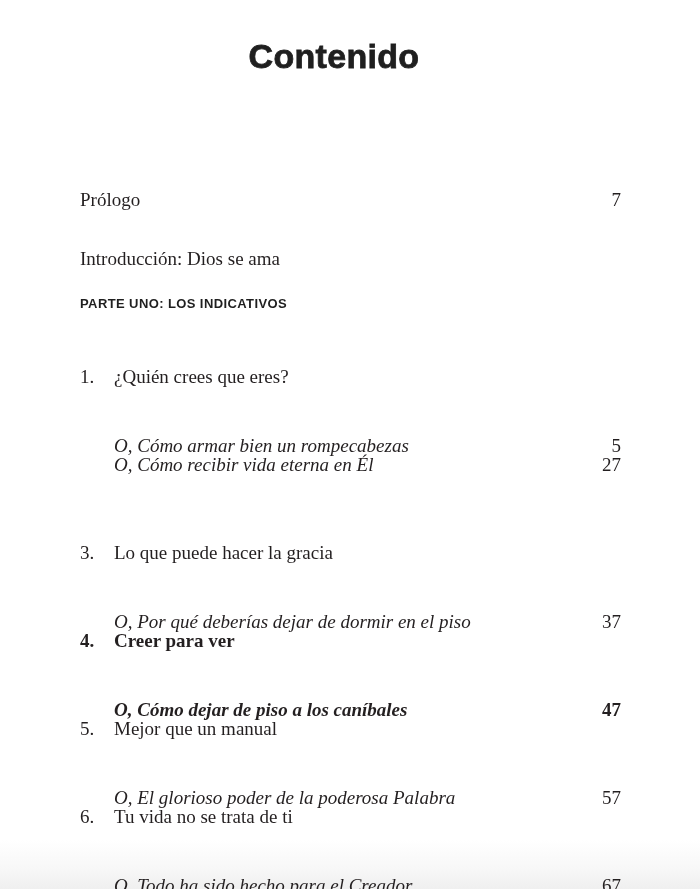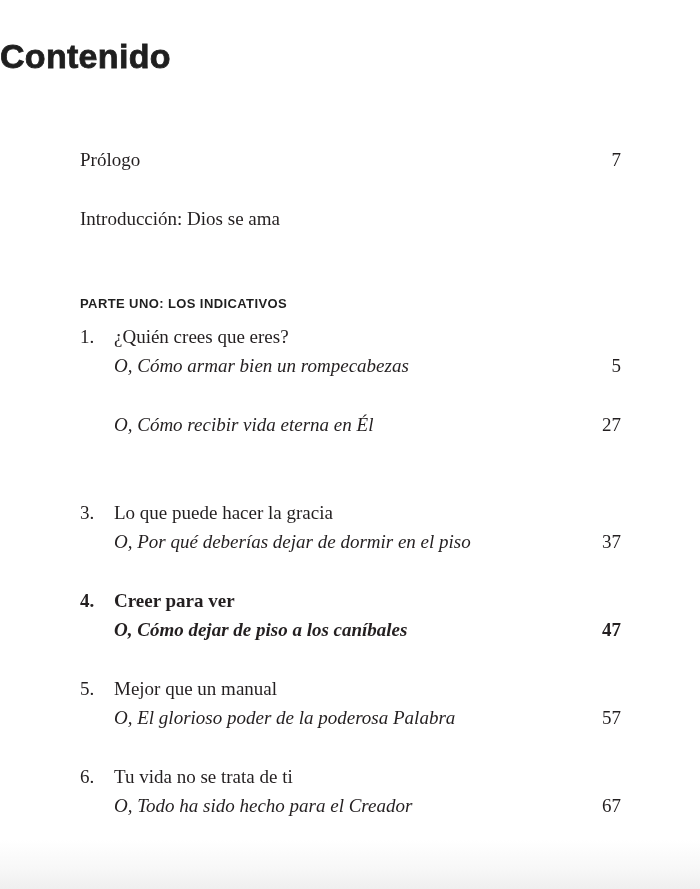--- a/index.html
+++ b/index.html
@@ -3,27 +3,27 @@
   <meta charset="utf-8">
   <style>
     html, body { margin: 0; padding: 0; }
     body {
       width: 700px; height: 889px; position: relative; overflow: hidden;
       background: linear-gradient(to bottom, #ffffff 0px, #ffffff 840px, #f7f7f7 870px, #efefef 889px);
       color: #231f20;
       font-family: "Liberation Serif", "DejaVu Serif", serif;
     }
     .title {
-      position: absolute; top: 14px; left: 0; width: 668px; 
+      position: absolute; top: 14px; left: 0; width: 668px; text-align: center;
       font-family: "Liberation Sans", "DejaVu Sans", sans-serif;
       font-weight: 900; font-size: 34px; letter-spacing: 0.3px; color: #1f1f1f;
       -webkit-text-stroke: 0.8px #1f1f1f;
     }
     .entry { position: absolute; left: 80px; width: 541px; font-size: 19px; line-height: 29px; }
-    .entry .line { position: relative; white-space: nowrap; }
+    .entry .line { position: relative; white-space: nowrap; margin-top: 40px; }
     .entry .sub { font-style: italic; padding-left: 34px; }
     .entry .num { display: inline-block; width: 34px; }
     .entry .page { position: absolute; right: 0; font-style: normal; }
     .part-heading {
       position: absolute; left: 80px; top: 296px;
       font-family: "Liberation Sans", "DejaVu Sans", sans-serif;
       font-weight: 700; font-size: 13px; letter-spacing: 0.4px; color: #1f1f1f;
     }
   </style>
 </head>

